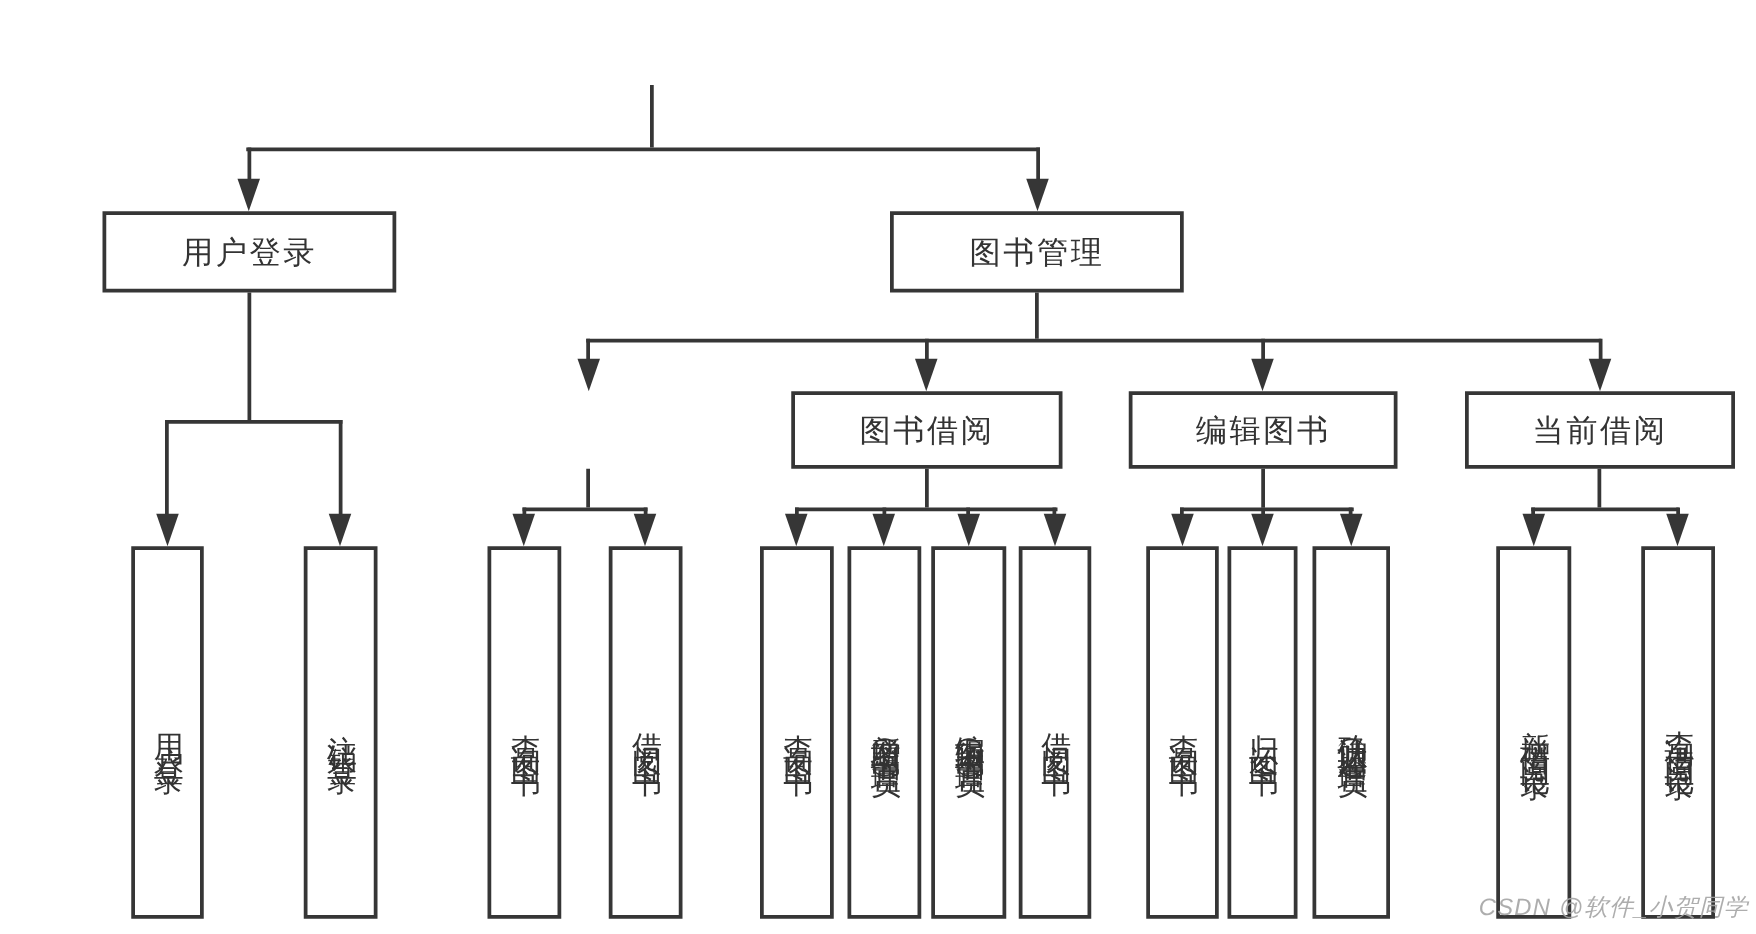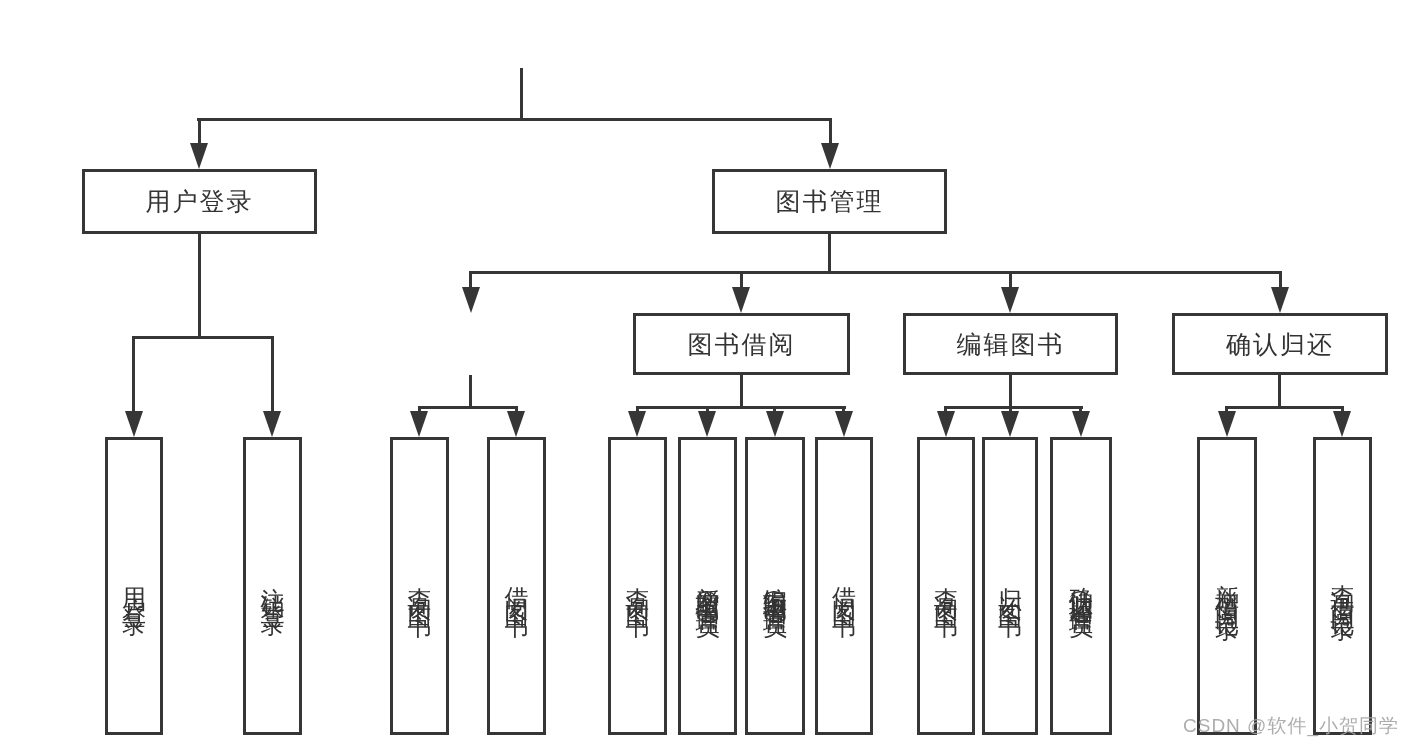--- a/index.html
+++ b/index.html
@@ -44,20 +44,21 @@
   }
   .watermark {
     position: absolute;
     left: 1183px;
     top: 713px;
     font-size: 19px;
     letter-spacing: 1px;
     color: rgba(164, 164, 164, 0.9);
     z-index: 10;
     white-space: nowrap;
+    font-style: italic;
   }
 </style>
 </head>
 <body>
 
 <div class="canvas">
 
 
   <div class="vline" style="left:520px;top:68px;height:50px;"></div>
   <div class="hline" style="left:197px;top:118px;width:635px;"></div>
@@ -91,21 +92,21 @@
   <div class="vline" style="left:1279px;top:271px;height:18px;"></div>
   <div class="arrowhead" style="left:1271px;top:287px;"></div>
 
   <div class="box h" style="left:633px;top:313px;width:217px;height:62px;">
     <span>图书借阅</span>
   </div>
   <div class="box h" style="left:903px;top:313px;width:215px;height:62px;">
     <span>编辑图书</span>
   </div>
   <div class="box h" style="left:1172px;top:313px;width:216px;height:62px;">
-    <span>确认归还</span>
+    <span>当前借阅</span>
   </div>
 
   <div class="vline" style="left:469px;top:375px;height:31px;"></div>
   <div class="hline" style="left:418px;top:406px;width:100px;"></div>
   <div class="vline" style="left:418px;top:406px;height:7px;"></div>
   <div class="arrowhead" style="left:410px;top:411px;"></div>
   <div class="vline" style="left:515px;top:406px;height:7px;"></div>
   <div class="arrowhead" style="left:507px;top:411px;"></div>
 
   <div class="vline" style="left:740px;top:375px;height:31px;"></div>

